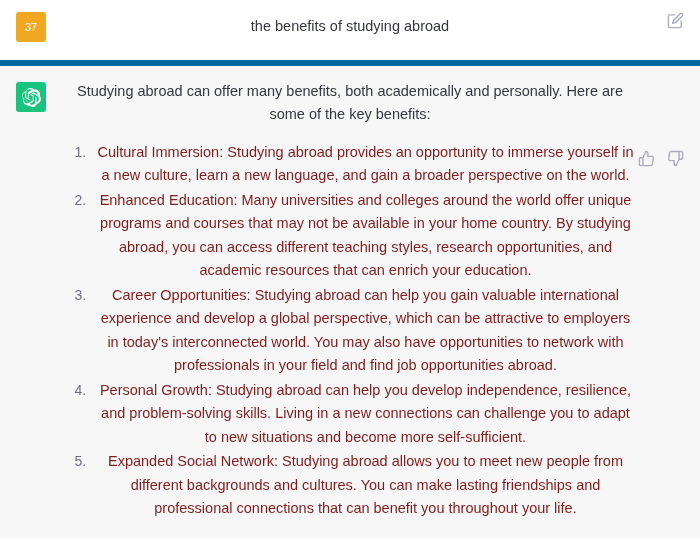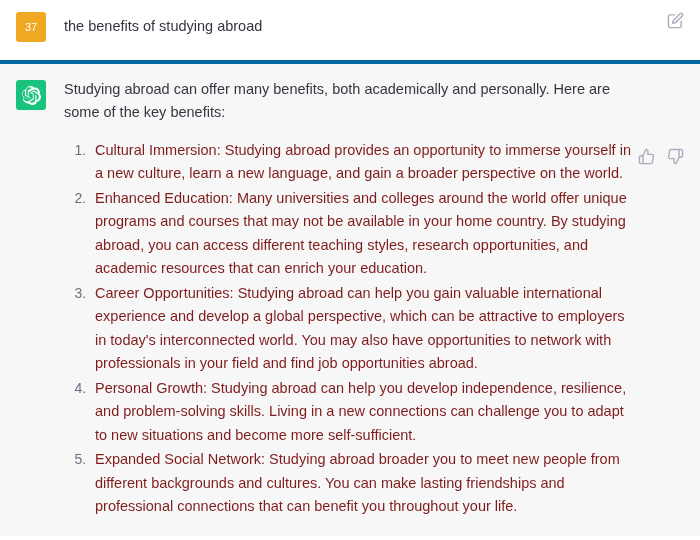--- a/index.html
+++ b/index.html
@@ -24,21 +24,21 @@
     background: #ffffff;
     position: relative;
     min-height: 60px;
   }
   .turn-assistant {
     display: flex;
     align-items: flex-start;
     padding: 14px 24px 16px 16px;
     background: #f7f7f8;
     position: relative;
-    border-top: 4px solid #0369a1;
+    border-top: 6px solid #0369a1;
   }
   .avatar {
     width: 30px;
     height: 30px;
     flex: 0 0 30px;
     border-radius: 3px;
     display: flex;
     align-items: center;
     justify-content: center;
     font-size: 11px;
@@ -53,20 +53,21 @@
     background: #19c37d;
   }
   .avatar-assistant svg { display: block; }
   .msg-body {
     flex: 1 1 auto;
     padding-left: 18px;
     padding-right: 40px;
     color: #353740;
     font-size: 14.5px;
     line-height: 1.62;
+    text-align: center;
   }
   .turn-user .msg-body {
     font-size: 14.5px;
     padding-top: 5px;
     color: #343541;
   }
   .msg-para {
     margin: 0 0 2px 0;
   }
   ol.benefits {
@@ -138,21 +139,21 @@
         </svg>
       </span>
     </div>
     <div class="msg-body">
       <p class="msg-para">Studying abroad can offer many benefits, both academically and personally. Here are some of the key benefits:</p>
       <ol class="benefits">
         <li>Cultural Immersion: Studying abroad provides an opportunity to immerse yourself in a new culture, learn a new language, and gain a broader perspective on the world.</li>
         <li>Enhanced Education: Many universities and colleges around the world offer unique programs and courses that may not be available in your home country. By studying abroad, you can access different teaching styles, research opportunities, and academic resources that can enrich your education.</li>
         <li>Career Opportunities: Studying abroad can help you gain valuable international experience and develop a global perspective, which can be attractive to employers in today's interconnected world. You may also have opportunities to network with professionals in your field and find job opportunities abroad.</li>
         <li>Personal Growth: Studying abroad can help you develop independence, resilience, and problem-solving skills. Living in a new connections can challenge you to adapt to new situations and become more self-sufficient.</li>
-        <li>Expanded Social Network: Studying abroad broader you to meet new people from different backgrounds and cultures. You can make lasting friendships and professional connections that can benefit you throughout your life.</li>
+        <li>Expanded Social Network: Studying abroad allows you to meet new people from different backgrounds and cultures. You can make lasting friendships and professional connections that can benefit you throughout your life.</li>
       </ol>
     </div>
     <div class="actions actions-assistant">
       <button class="icon-btn" aria-label="good response">
         <svg viewBox="0 0 24 24" fill="none" stroke="currentColor" stroke-width="2" stroke-linecap="round" stroke-linejoin="round">
           <path d="M14 9V5a3 3 0 0 0-3-3l-4 9v11h11.28a2 2 0 0 0 2-1.7l1.38-9a2 2 0 0 0-2-2.3zM7 22H4a2 2 0 0 1-2-2v-7a2 2 0 0 1 2-2h3"></path>
         </svg>
       </button>
       <button class="icon-btn" aria-label="bad response">
         <svg viewBox="0 0 24 24" fill="none" stroke="currentColor" stroke-width="2" stroke-linecap="round" stroke-linejoin="round">

